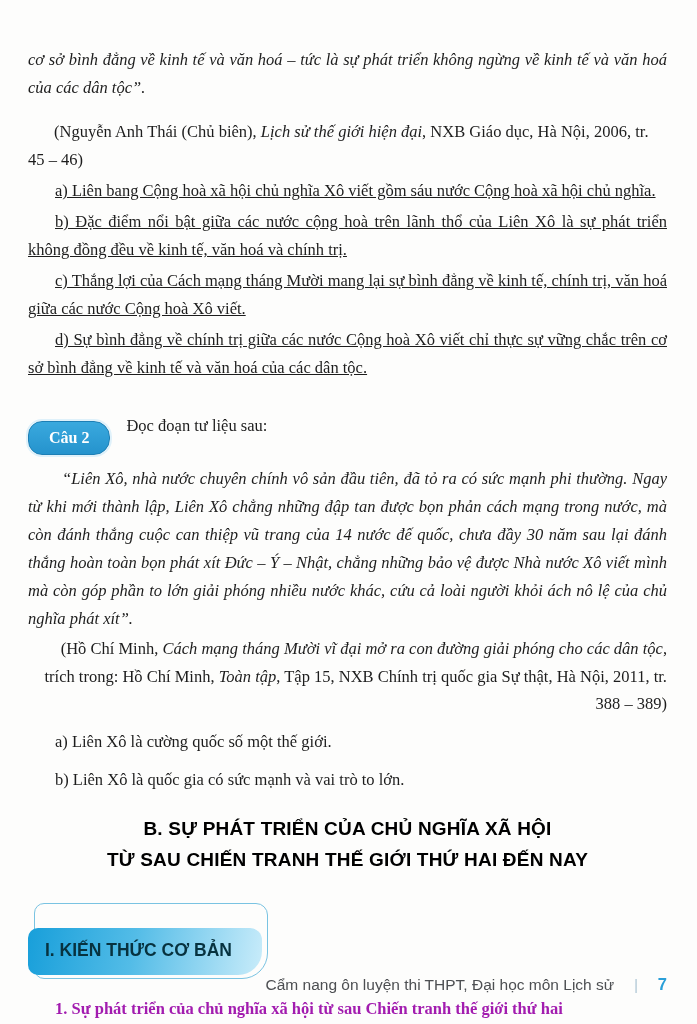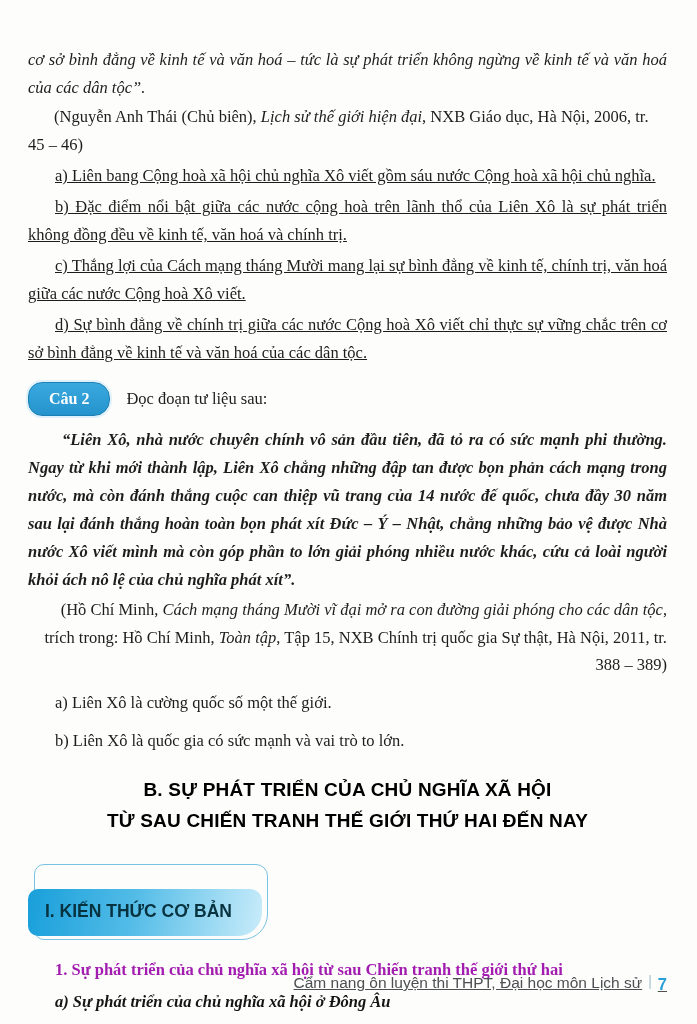--- a/index.html
+++ b/index.html
@@ -17,42 +17,42 @@
     box-sizing:border-box;
     padding:46px 30px 0 28px;
     font-size:16.5px;
     line-height:1.7;
   }
   p{margin:0;}
   .italic{font-style:italic;}
 
   
   .intro-cont{font-style:italic;text-align:justify;}
-  .q1-citation{text-indent:26px;margin-top:1px;}
+  .q1-citation{text-indent:26px;margin-top:16px;}
   .q1-options p{text-indent:27px;text-align:justify;margin-top:3px;text-decoration:underline;}
 
   
   .q2-head{margin-top:14px;display:flex;align-items:center;gap:16px;}
   .q-badge{
     display:inline-block;
     background:linear-gradient(180deg,#3aa9de 0%,#2593cd 100%);
     color:#ffffff;
     font-weight:bold;
     font-size:16px;
     padding:2px 20px 3px 20px;
     border-radius:14px 16px 16px 14px;
     border:1px solid #1d7fb5;
     box-shadow:0 0 0 2px #dff1fa;
+    margin-top:24px;
   }
   .q2-quote{
     margin-top:10px;
     font-style:italic;
     text-align:justify;
     text-indent:34px;
-    font-weight:bold;
   }
   .q2-citation{
     margin-top:2px;
     text-align:right;
     line-height:1.68;
   }
   .q2-options{margin-top:8px;}
   .q2-options p{padding-left:27px;margin-top:10px;}
 
   
@@ -107,23 +107,22 @@
 
   
   .footer{
     position:absolute;
     right:30px;
     bottom:26px;
     font-family:"Liberation Sans", sans-serif;
     font-size:15.5px;
     color:#4d4f52;
     display:flex;
-    align-items:flex-start;
-    gap:6px;
-    text-decoration:underline;
+    align-items:flex-end;
+    gap:20px;
   }
   .footer .sep{color:#a9c3d2;font-size:14px;}
   .footer .pg{color:#2a9fd8;font-weight:bold;font-size:16.5px;}
 </style>
 </head>
 <body>
 
 <div class="page">
 
   

